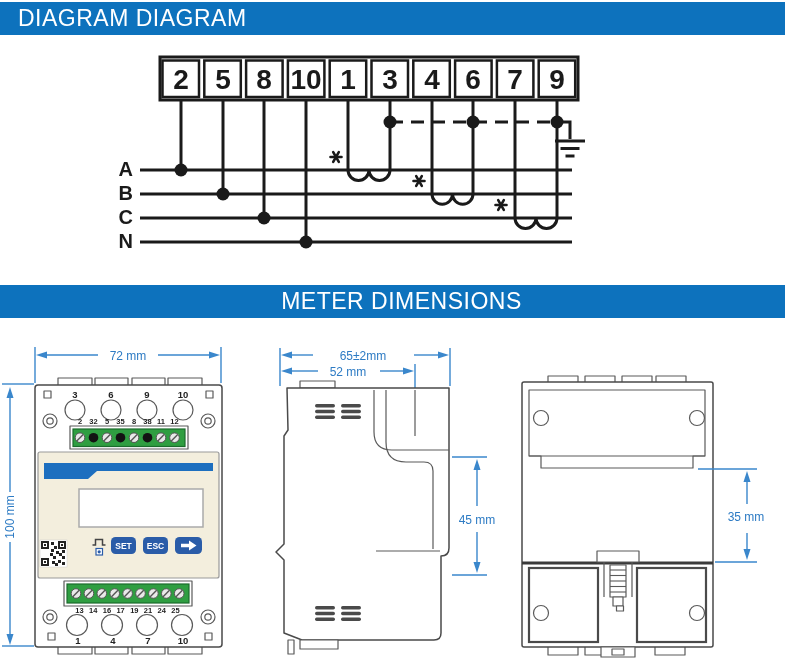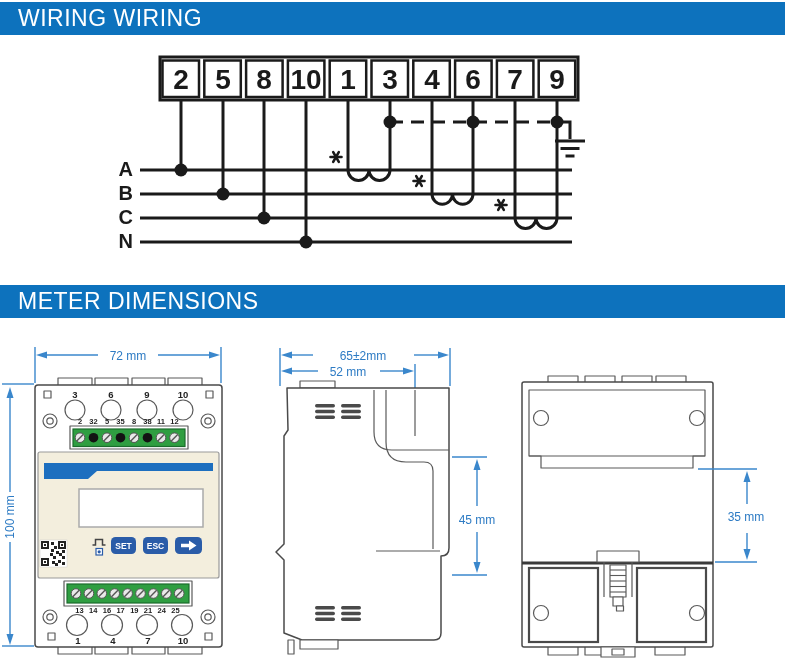--- a/index.html
+++ b/index.html
@@ -1,21 +1,21 @@
 <!DOCTYPE html>
 <html><head>
 <meta charset="utf-8">
 <style>
   html,body{margin:0;padding:0;background:#fff;}
   .page{position:relative;width:785px;height:660px;background:#ffffff;overflow:hidden;
         font-family:"Liberation Sans", sans-serif;}
   .section-bar{position:absolute;left:0;right:0;height:33px;background:#0d72bd;color:#ffffff;
         display:flex;align-items:center;padding-left:18px;font-size:23px;letter-spacing:.5px;}
   .bar-wiring{top:2px;}
-  .bar-dims{top:285px;}
+  .bar-dims{top:285px;justify-content:center;}
   svg{position:absolute;left:0;}
   #wiring-svg{top:36px;}
   #dims-svg{top:330px;}
   svg text{font-family:"Liberation Sans", sans-serif;}
   .wire{stroke:#1a1a1a;stroke-width:3;fill:none;}
   .tnum{font-size:28px;font-weight:bold;fill:#1a1a1a;text-anchor:middle;}
   .phase{font-size:20px;font-weight:bold;fill:#1a1a1a;text-anchor:end;}
   .dim{stroke:#3a87cc;stroke-width:1.4;fill:none;}
   .dimhead{fill:#3a87cc;stroke:none;}
   .dimtxt{fill:#2d7bc4;font-size:12px;text-anchor:middle;}
@@ -26,21 +26,21 @@
   .holelbl{font-size:9.5px;font-weight:bold;fill:#222;text-anchor:middle;}
   .btntxt{font-size:8.5px;font-weight:bold;fill:#ffffff;text-anchor:middle;}
   .vent{fill:#4a4a4a;stroke:none;}
 </style>
 </head>
 <body>
 
 <div class="page">
 
   <div class="section-bar bar-wiring">
-    <span>WIRING WIRING</span>
+    <span>DIAGRAM DIAGRAM</span>
   </div>
 
   <svg id="wiring-svg" width="785" height="245" viewBox="0 36 785 245">
 
     <g>
       <rect x="160" y="57" width="418" height="43" fill="#fff" stroke="#1a1a1a" stroke-width="3"></rect>
       <rect x="162.5" y="60.5" width="36.5" height="36.5" fill="#fff" stroke="#1a1a1a" stroke-width="2.5"></rect>
       <rect x="204.3" y="60.5" width="36.5" height="36.5" fill="#fff" stroke="#1a1a1a" stroke-width="2.5"></rect>
       <rect x="246.1" y="60.5" width="36.5" height="36.5" fill="#fff" stroke="#1a1a1a" stroke-width="2.5"></rect>
       <rect x="287.9" y="60.5" width="36.5" height="36.5" fill="#fff" stroke="#1a1a1a" stroke-width="2.5"></rect>

